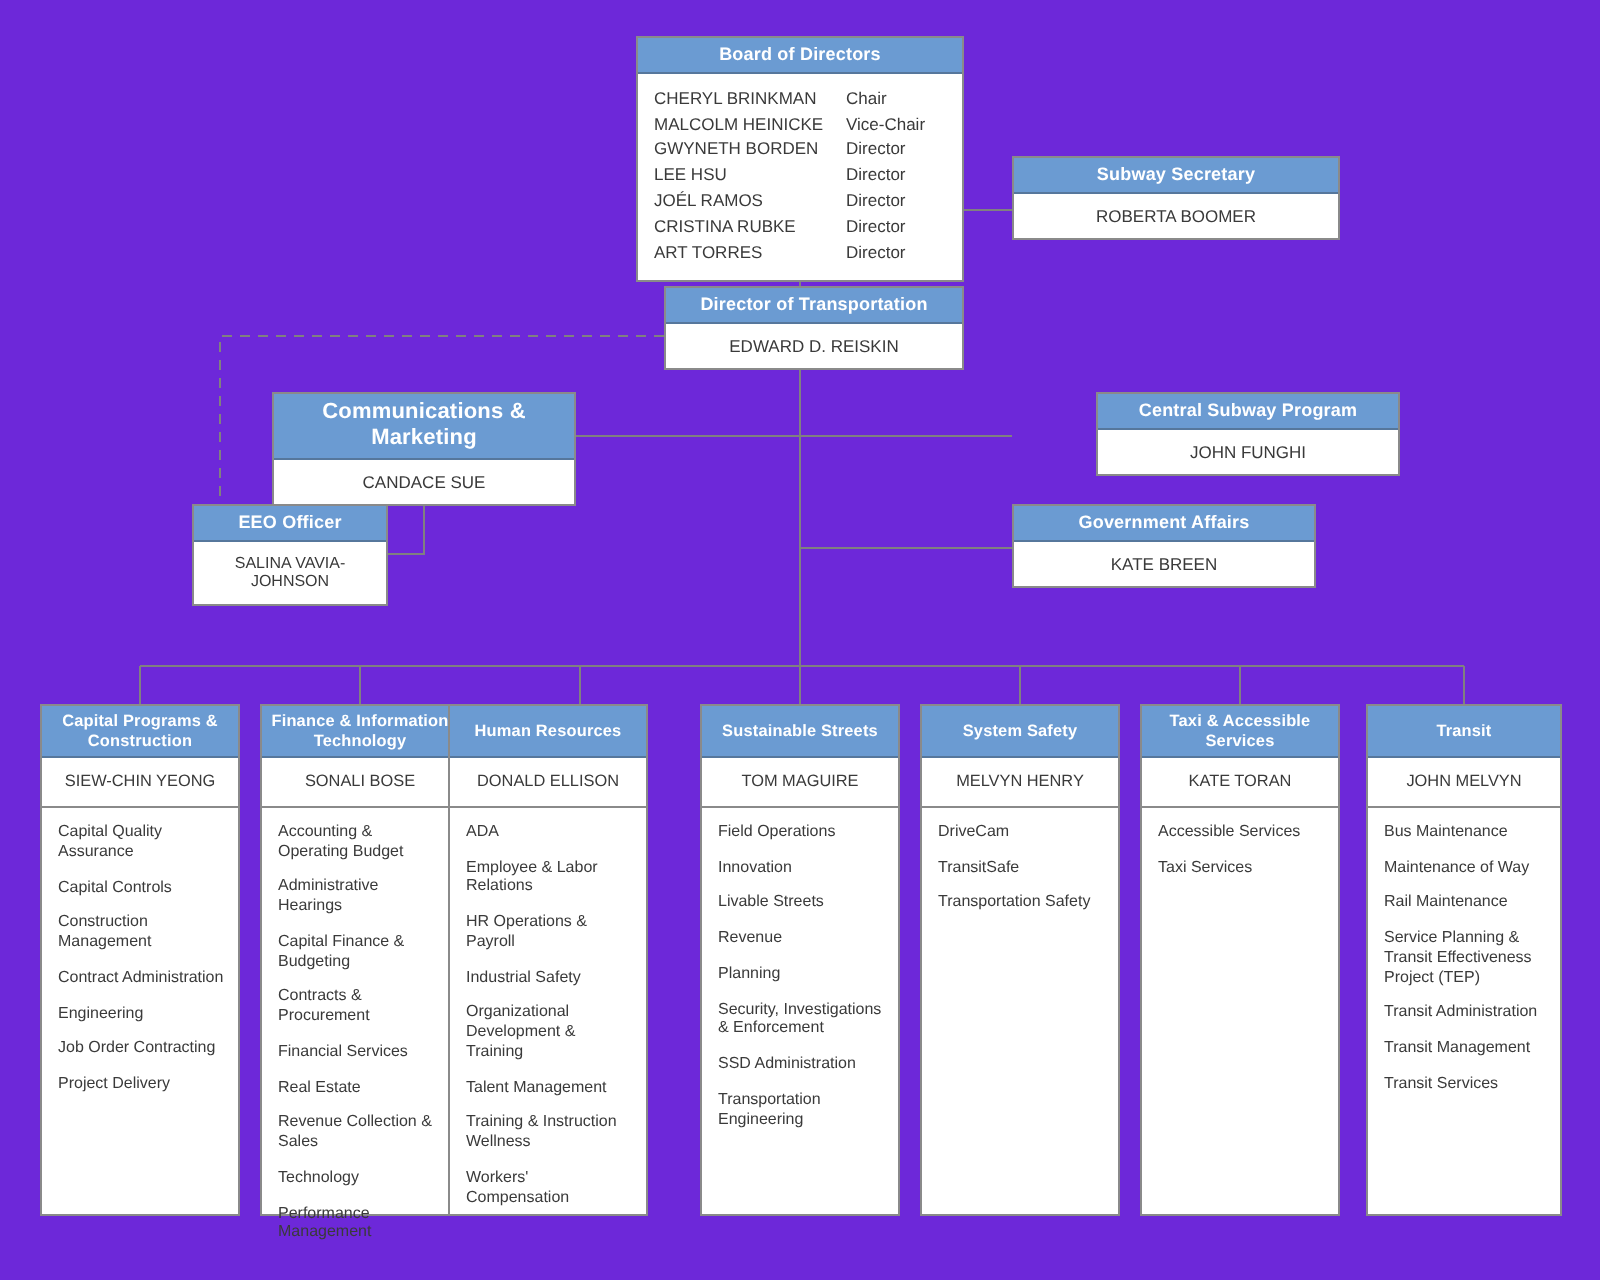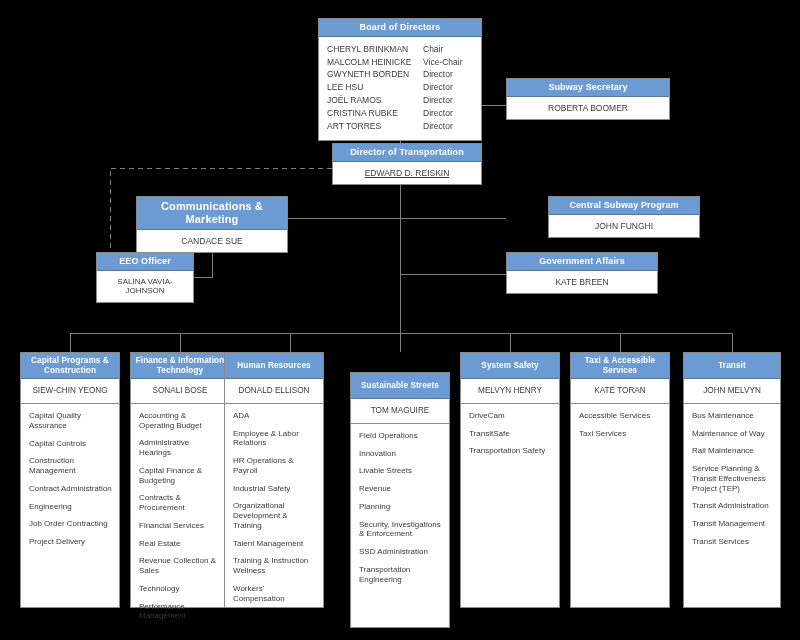--- a/index.html
+++ b/index.html
@@ -9,21 +9,21 @@
   }
   body {
     font-family: "Liberation Sans", sans-serif;
     -webkit-font-smoothing: antialiased;
   }
   #chart {
     position: relative;
     width: 800px;
     height: 640px;
     overflow: hidden;
-    background: #000000;
+    background: #6d28d9;
   }
   #lines {
     position: absolute;
     left: 0;
     top: 0;
     width: 800px;
     height: 640px;
     pointer-events: none;
   }
   .node {
@@ -80,21 +80,21 @@
   }
   .board-row .bname { width: 96px; white-space: nowrap; }
   .board-row .brole { flex: 1; white-space: nowrap; }
 
   #secretary       { left: 506px; top: 78px;  width: 164px; }
   #secretary .node-head { font-size: 9px; }
   #secretary .node-name { font-size: 8.5px; }
 
   #director        { left: 332px; top: 143px; width: 150px; }
   #director .node-head { font-size: 9px; }
-  #director .node-name { font-size: 8.5px; text-decoration: underline; }
+  #director .node-name { font-size: 8.5px; }
 
   #comms           { left: 136px; top: 196px; width: 152px; }
   #comms .node-head { font-size: 11px; }
   #comms .node-name { font-size: 8.5px; }
 
   #eeo             { left: 96px;  top: 252px; width: 98px; }
   #eeo .node-head  { font-size: 9px; }
   #eeo .node-name  { font-size: 8px; }
 
   #subway          { left: 508px; top: 196px; width: 152px; margin-left: 40px; }
@@ -126,21 +126,21 @@
   }
   .dept .node-list {
     flex: 1;
     font-size: 8px;
   }
   .dept .node-list .li { margin-bottom: 8px; }
 
   #dept0 { left: 20px; }
   #dept1 { left: 130px; }
   #dept2 { left: 224px; }
-  #dept3 { left: 350px; margin-top: 20px; }
+  #dept3 { left: 350px; }
   #dept4 { left: 460px; }
   #dept5 { left: 570px; }
   #dept6 { left: 683px; width: 98px; }
 </style>
 </head>
 <body>
 
 <div id="chart">
 
   <svg id="lines" viewBox="0 0 800 640" width="800" height="640">

